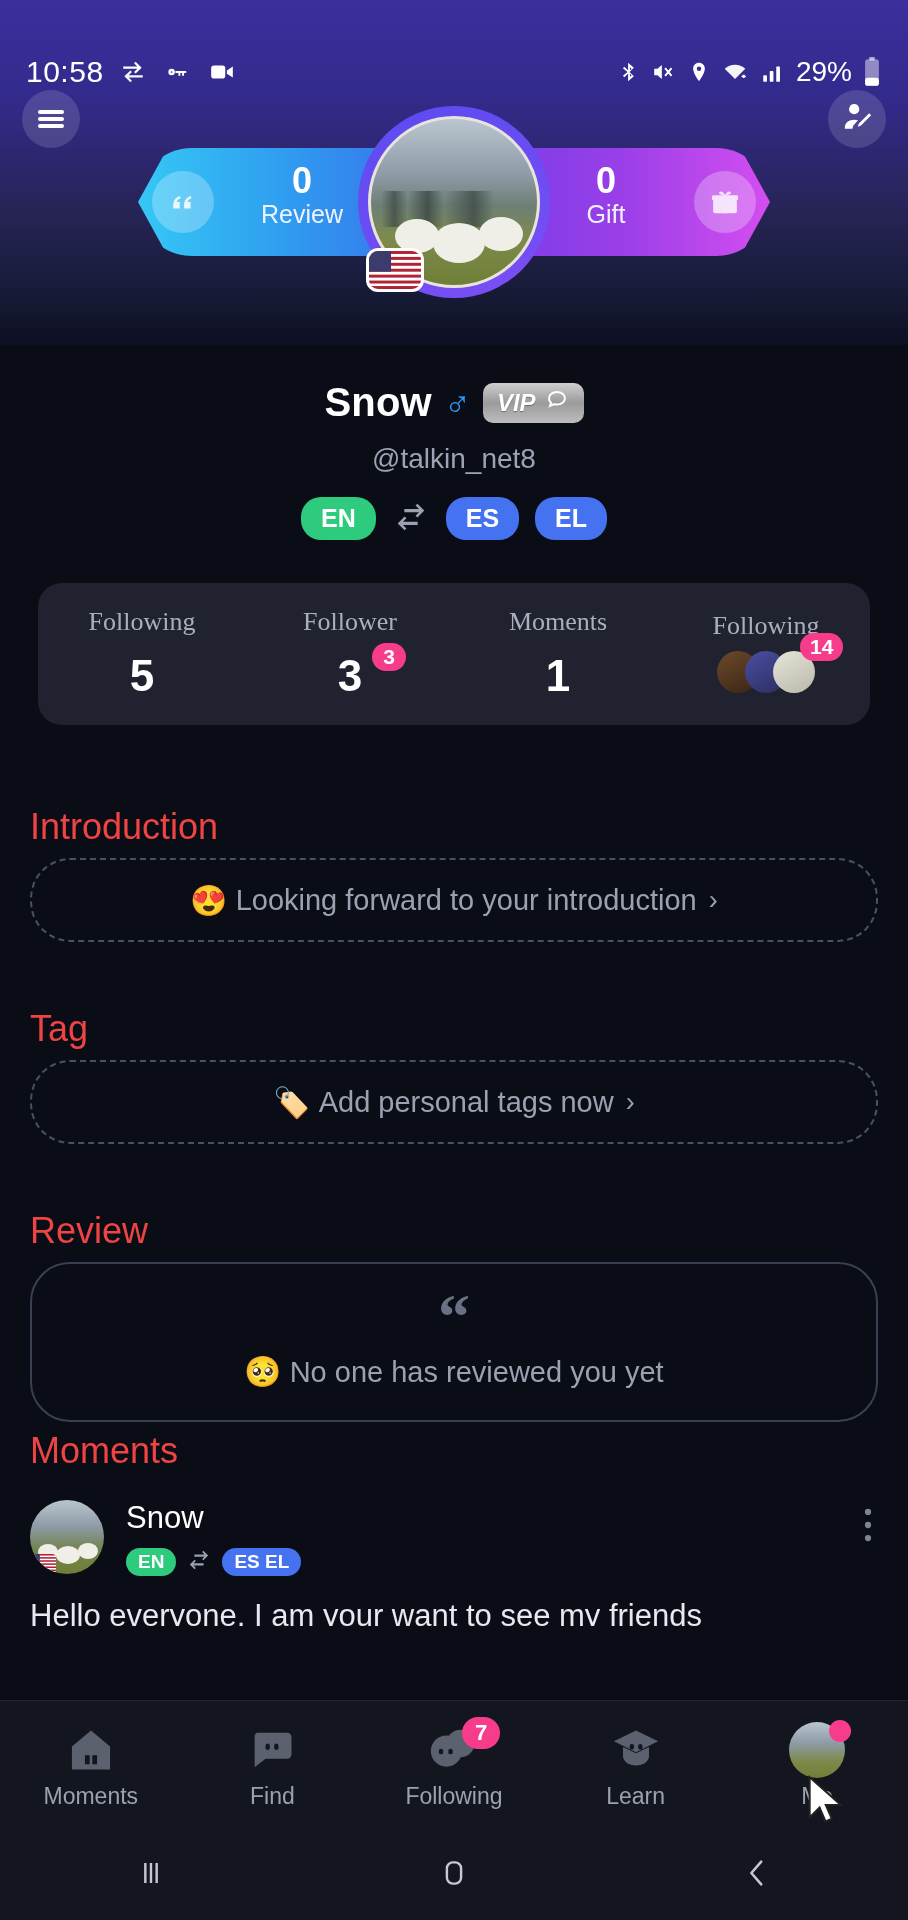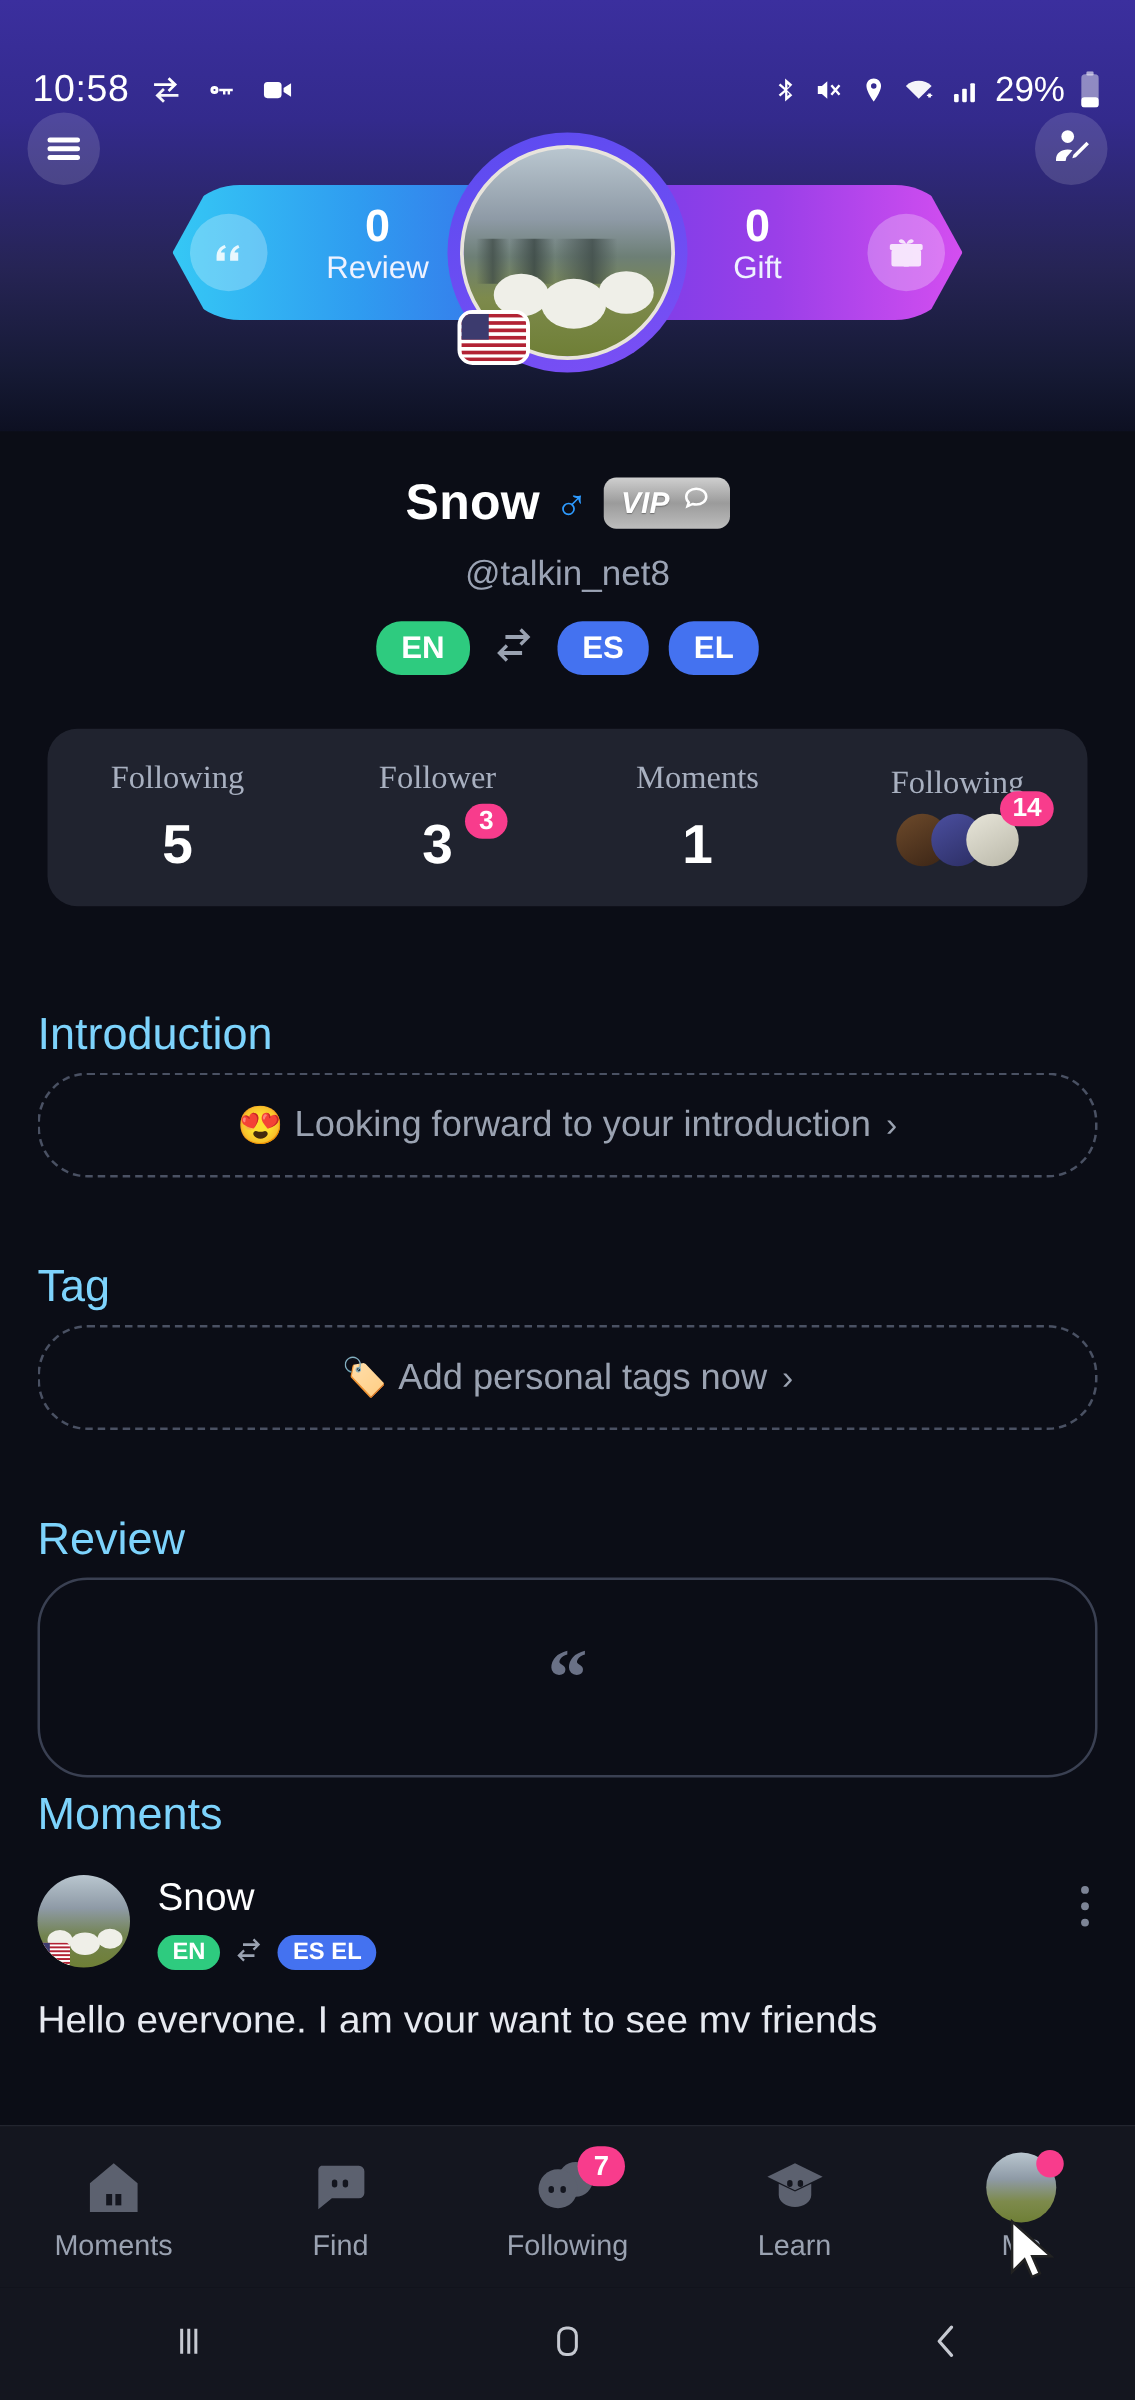--- a/index.html
+++ b/index.html
@@ -134,21 +134,21 @@
     font-size:21px; font-weight:700; padding:2px 10px; min-width:34px; text-align:center;
   }
   .badge-follower { top:36px; left:calc(50% + 22px); }
   .badge-visitors { top:22px; left:calc(50% + 34px); }
   .visitor-dots { margin-top:10px; height:46px; display:flex; justify-content:center; }
   .vdot { width:42px; height:42px; border-radius:50%; margin-left:-14px; }
   .vdot:first-child { margin-left:0; }
 
   
   .section-title {
-    position:absolute; left:30px; font-size:36px; font-weight:400; color:#7dd3fc;
+    position:absolute; left:30px; font-size:36px; font-weight:400; color:#ef4444;
   }
   .box {
     position:absolute; left:30px; width:848px;
     display:flex; align-items:center; justify-content:center;
     font-size:29px; color:#9aa2b1; border-radius:40px;
   }
   .box-dashed { border:2px dashed #4a5163; height:84px; }
   .box-solid  { border:2px solid #3a4052; }
   .chev { margin-left:12px; font-size:27px; color:#9aa2b1; }
   .emoji { margin-right:8px; font-size:30px; }
@@ -417,20 +417,23 @@
 <div class="section-title" id="tag-title">Tag</div>
 <div class="box box-dashed" id="tag-box">
   <span class="emoji">🏷️</span>
   <span>Add personal tags now</span>
   <span class="chev">›</span>
 </div>
 
 <div class="section-title" id="review-title">Review</div>
 <div class="box box-solid" id="review-box">
   <div class="quote-mark">“</div>
+  <div class="review-text">
+    <span class="emoji">🥺</span><span>No one has reviewed you yet</span>
+  </div>
 </div>
 
 <div class="section-title" id="moments-title">Moments</div>
 <div class="post">
   <div class="post-head">
     <div class="post-av">
       <div class="sheep pa1"></div>
       <div class="sheep pa2"></div>
       <div class="sheep pa3"></div>
       <div class="post-flag">

